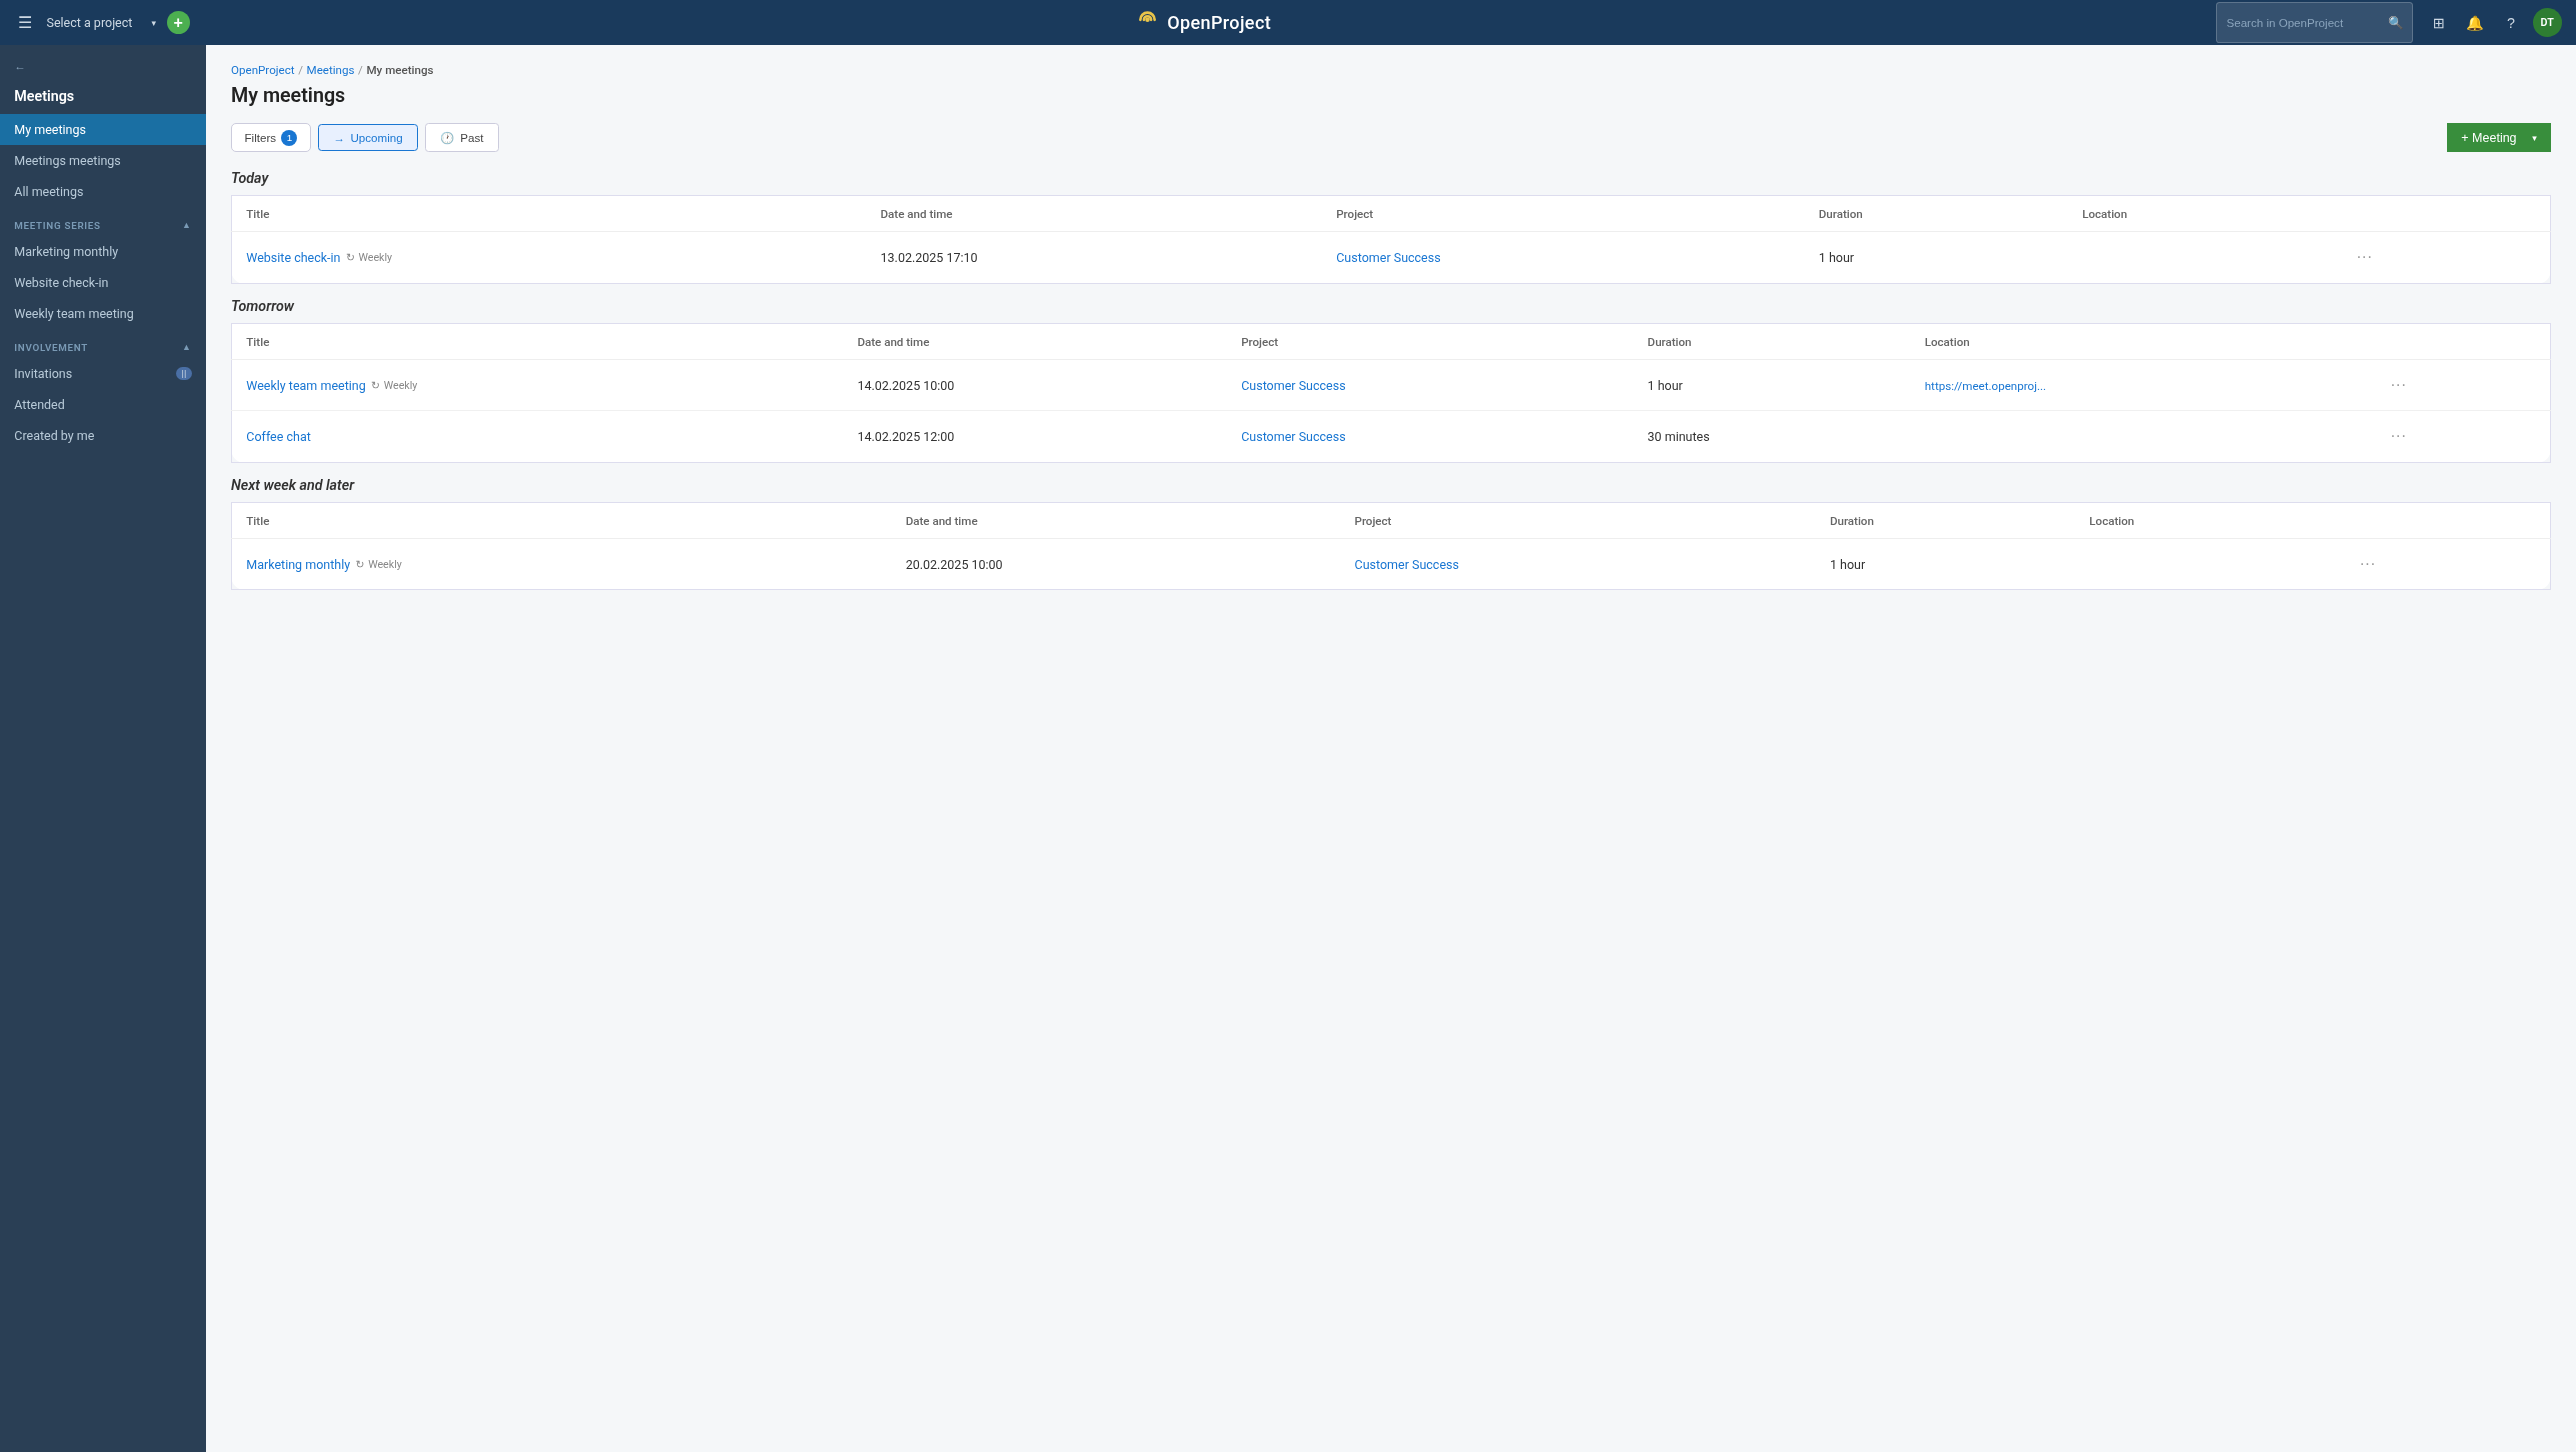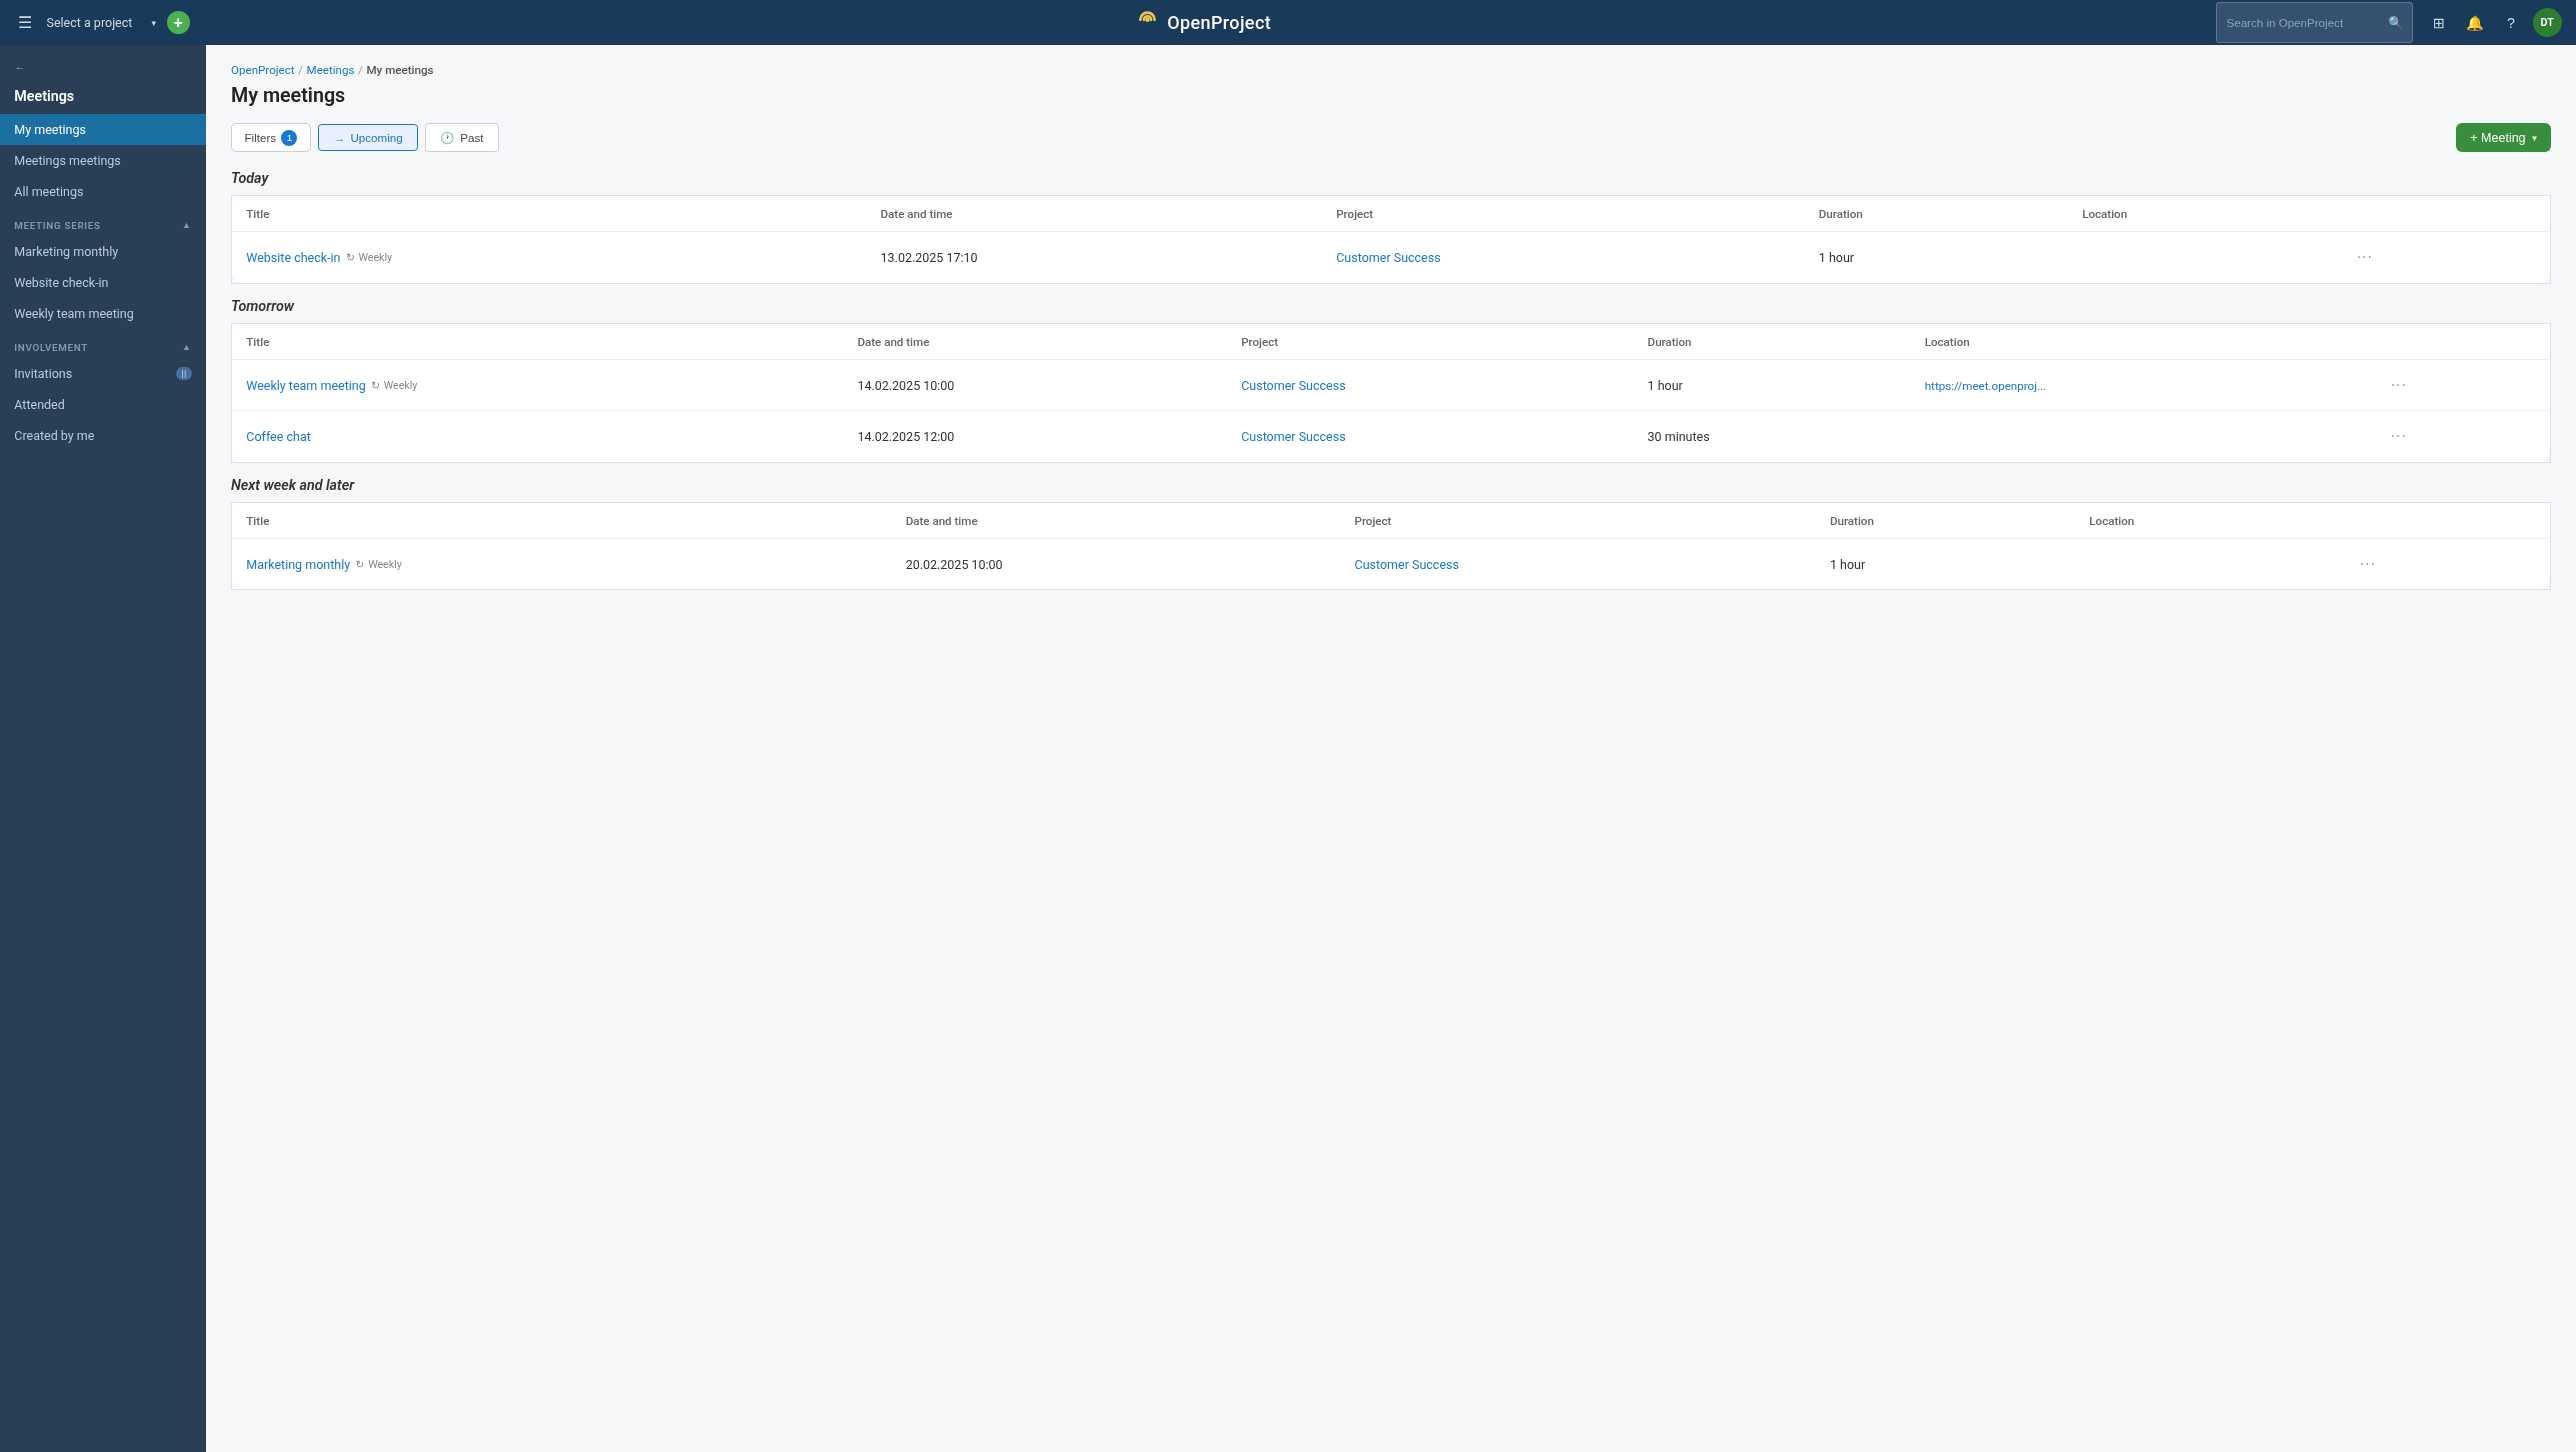--- a/index.html
+++ b/index.html
@@ -118,23 +118,23 @@
     .tab-btn {
       display: flex; align-items: center; gap: 5.4px;
       padding: 6.3px 14.3px; border: 0.9px solid #ccd; border-radius: 3.6px;
       background: white; color: #444; cursor: pointer; font-size: 11.6px;
     }
     .tab-btn.active {
       background: #e8f0fe; border-color: #1976d2; color: #1976d2; font-weight: 500;
     }
     .filter-spacer { flex: 1; }
     .add-meeting-btn {
-      display: flex; align-items: center; gap: 3px;
+      display: flex; align-items: center; gap: 12px;
       background: #388e3c; color: white; border: none;
-      padding: 7.2px 14.3px; border-radius: 6px; cursor: pointer; font-size: 12.5px; font-weight: 500;
+      padding: 7.2px 14.3px; border-radius: 0; cursor: pointer; font-size: 12.5px; font-weight: 500;
     }
     .add-meeting-btn .chevron { font-size: 9px; margin-left: 3.6px; }
 
     
     .section-title { font-size: 14.3px; font-weight: 600; color: #333; margin: 14.3px 0 9px; font-style: italic; }
 
     
     .meeting-table { background: white; border: 0.9px solid #dde; border-radius: 14px; width: 100%; border-collapse: collapse; margin-bottom: 14.3px; }
     .meeting-table th {
       padding: 10.7px 14.3px; text-align: left; font-size: 11.6px; font-weight: 500;

